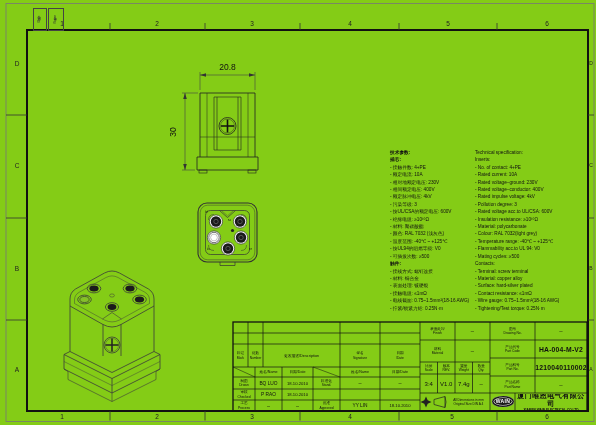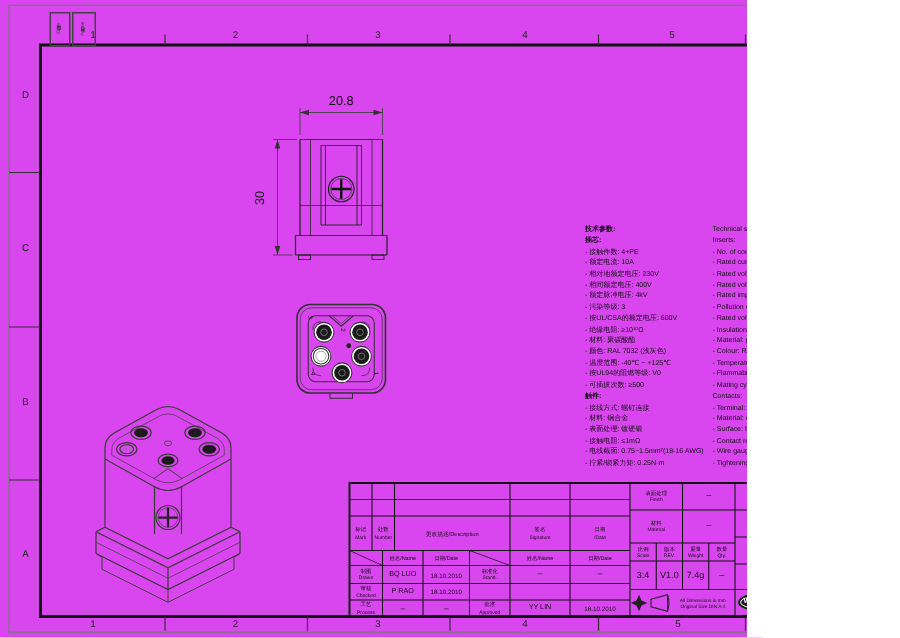--- a/index.html
+++ b/index.html
@@ -1,16 +1,16 @@
 <!DOCTYPE html>
 <html><head>
 <meta charset="utf-8">
 <style>
   html,body{margin:0;padding:0;background:#fff;}
-  #sheet{position:relative;width:498px;height:425px;background:#d946ef;overflow:hidden;
+  #sheet{position:relative;width:596px;height:425px;background:#84cc16;overflow:hidden;
          font-family:"Liberation Sans","DejaVu Sans",sans-serif;color:#111;}
   #sheet svg{position:absolute;left:0;top:0;pointer-events:none;}
   .zl{position:absolute;font-size:6.5px;color:#222;text-align:center;line-height:9px;}
   .corner-cell{position:absolute;border:0.7px solid #444;writing-mode:vertical-rl;
                transform:rotate(180deg);font-size:3.2px;line-height:1.1;color:#333;
                display:flex;align-items:center;justify-content:center;overflow:hidden;}
   .sp{position:absolute;font-size:4.7px;line-height:7.4px;white-space:nowrap;color:#111;}
   .sp .hd{font-weight:bold;}
   .cell{position:absolute;display:flex;align-items:center;justify-content:center;
         text-align:center;color:#111;overflow:hidden;}

